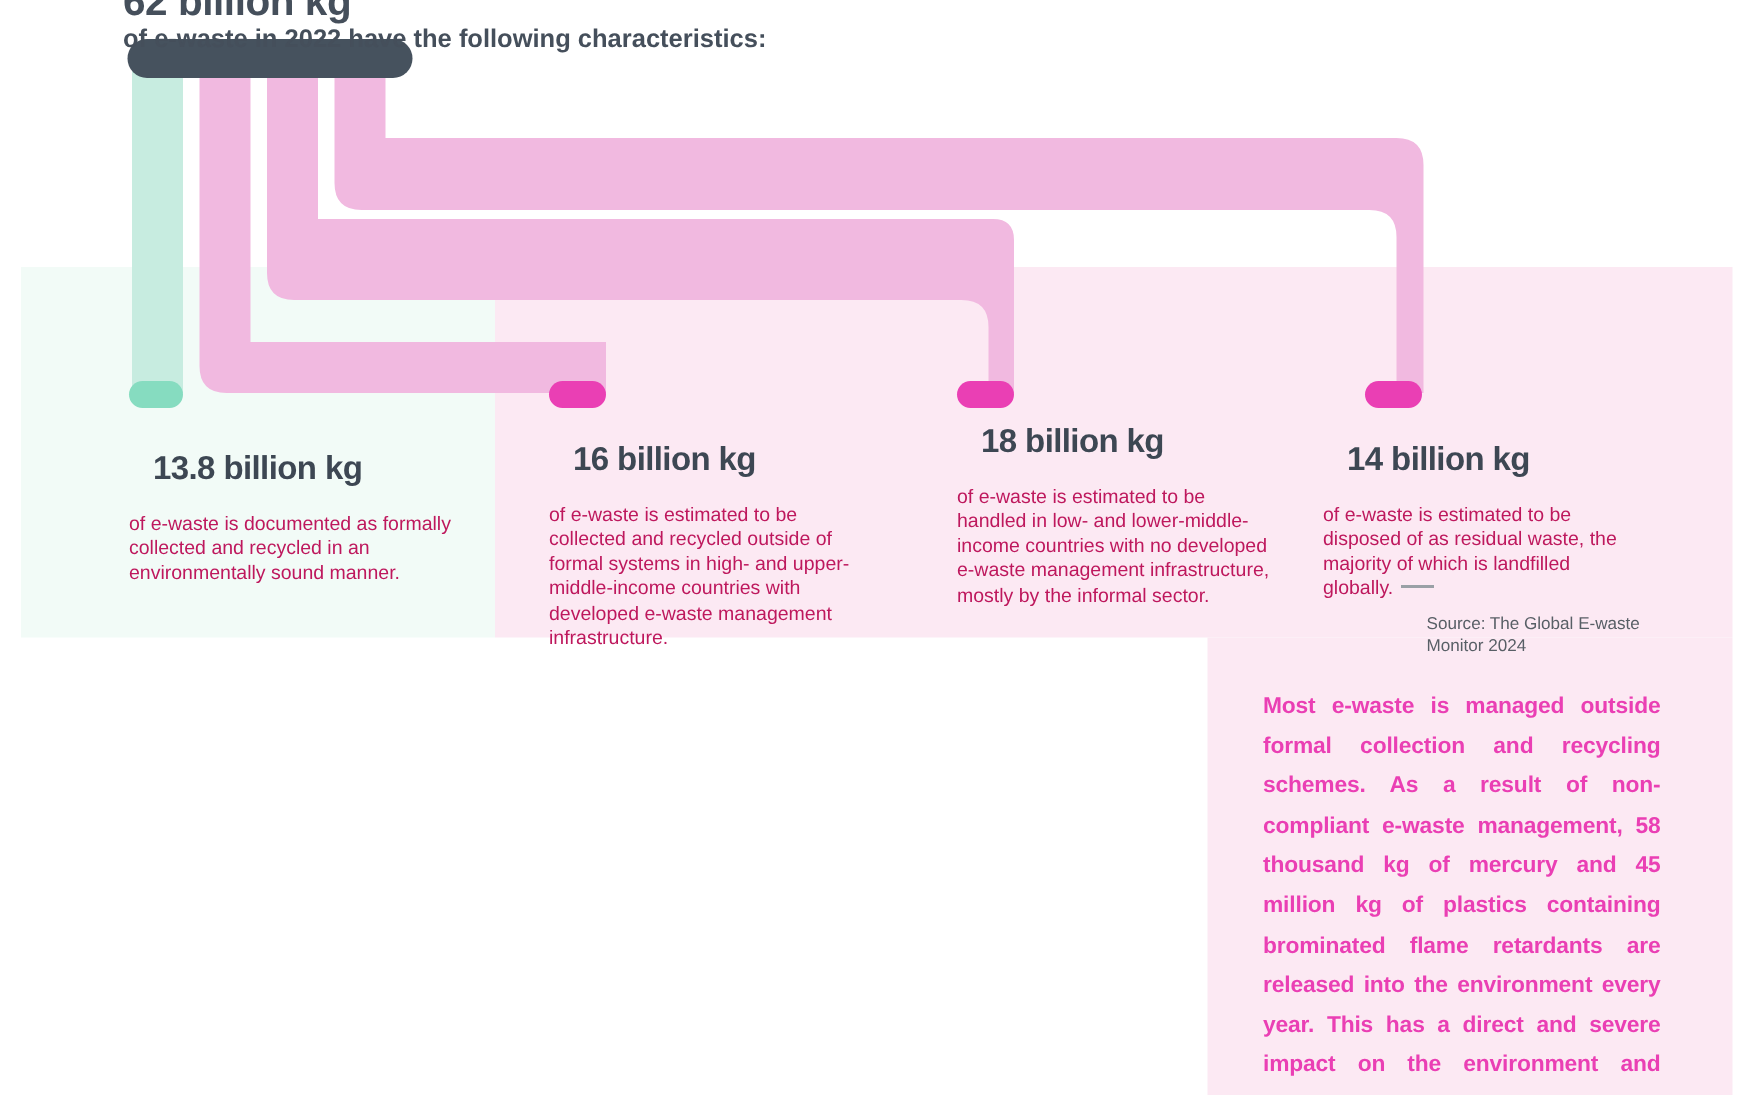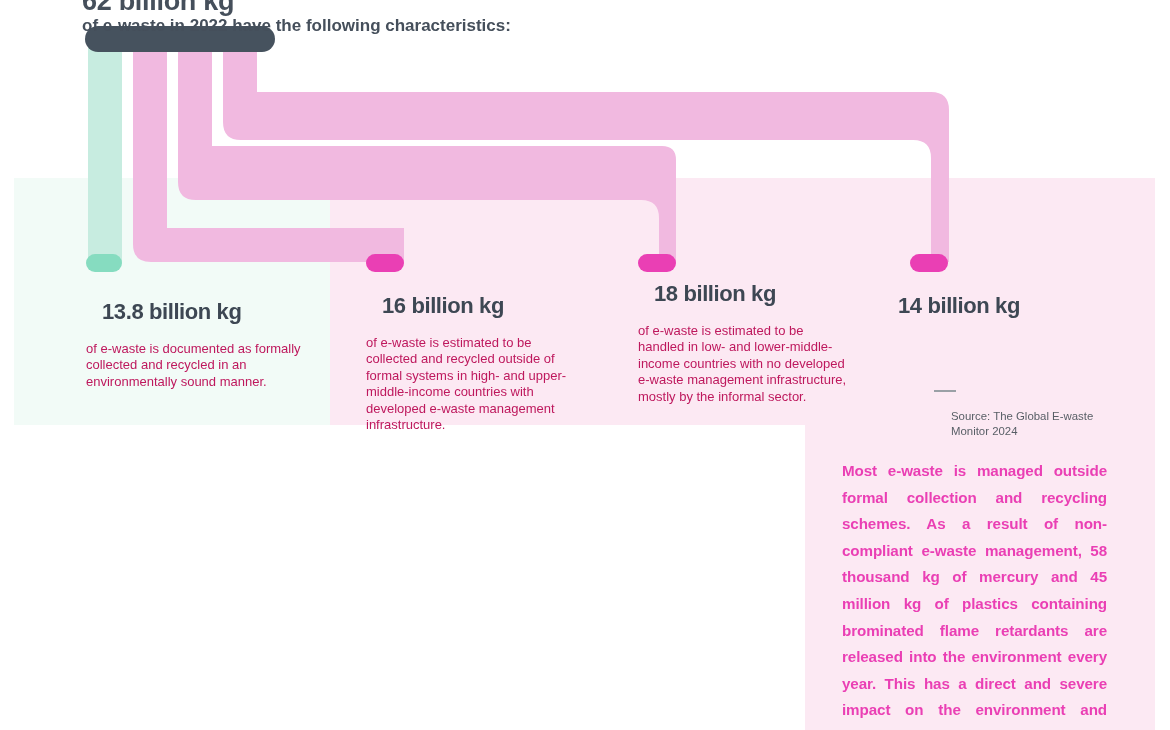--- a/index.html
+++ b/index.html
@@ -91,20 +91,21 @@
   <p class="stat-desc">of e-waste is estimated to be collected and recycled outside of formal systems in high- and upper-middle-income countries with developed e-waste management infrastructure.</p>
 </div>
 
 <div class="stat" id="stat-3">
   <p class="stat-value">18 billion kg</p>
   <p class="stat-desc">of e-waste is estimated to be handled in low- and lower-middle-income countries with no developed e-waste management infrastructure, mostly by the informal sector.</p>
 </div>
 
 <div class="stat" id="stat-4">
   <p class="stat-value">14 billion kg</p>
+  <p class="stat-desc">of e-waste is estimated to be disposed of as residual waste, the majority of which is landfilled globally.</p>
 </div>
 
 <div id="source">
   <div id="source-rule"></div>
   <p id="source-text">Source: The Global E-waste Monitor 2024</p>
 </div>
 
 <div id="callout">
   <p id="callout-text">Most e-waste is managed outside formal collection and recycling schemes. As a result of non-compliant e-waste management, 58 thousand kg of mercury and 45 million kg of plastics containing brominated flame retardants are released into the environment every year. This has a direct and severe impact on the environment and people's health.</p>
 </div>

